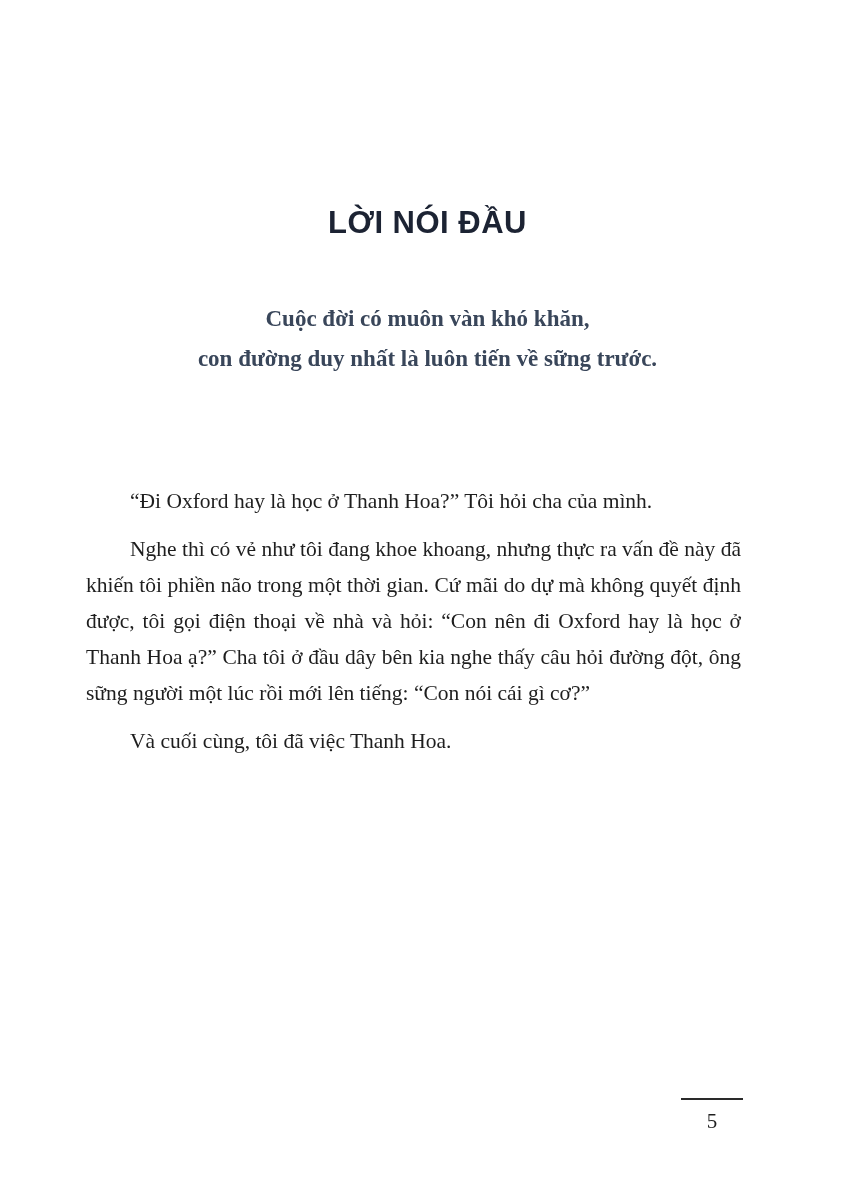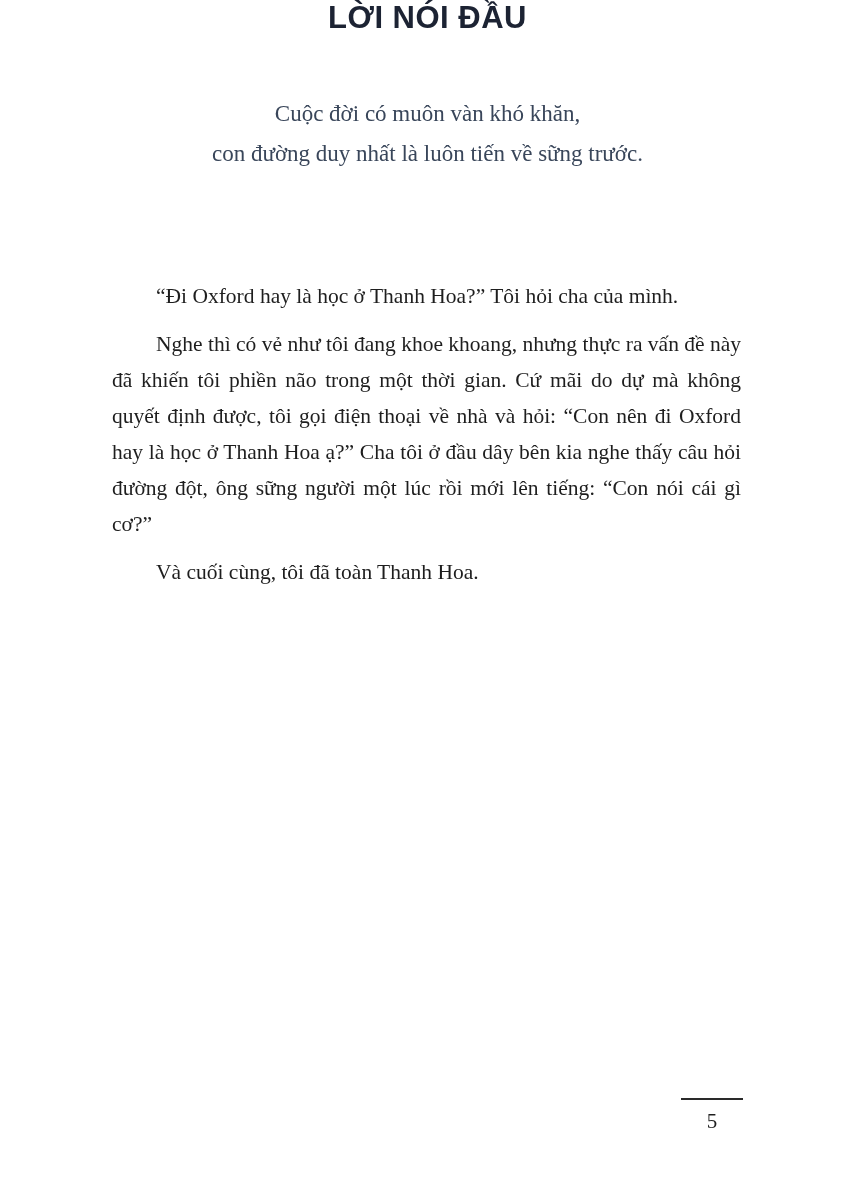--- a/index.html
+++ b/index.html
@@ -8,39 +8,40 @@
     position: relative;
     width: 855px;
     height: 1200px;
     margin: 0 auto;
     background: #ffffff;
     overflow: hidden;
     font-family: "Liberation Serif", serif;
     color: var(--body-color, #1e1e1e);
   }
   .chapter-title {
+    margin-top: 205px;
     text-align: center;
     font-family: "Liberation Sans", sans-serif;
     font-weight: bold;
     font-size: 31px;
     letter-spacing: 0.5px;
     color: var(--title-color, #1c2333);
   }
   .epigraph {
     margin-top: 58px;
     text-align: center;
     font-family: "Liberation Serif", serif;
-    font-weight: normal;
+    font-weight: bold;
     font-size: 23px;
     line-height: 40px;
     color: var(--epigraph-color, #39465a);
   }
   .body-text {
     margin-top: 104px;
-    padding-left: 112px;
+    padding-left: 86px;
     padding-right: 114px;
     font-size: 21.5px;
     line-height: 36px;
     text-align: justify;
   }
   .body-text p {
     text-indent: 44px;
     margin-bottom: 12px;
     text-align: justify;
   }
@@ -65,20 +66,20 @@
   <h1 class="chapter-title">LỜI NÓI ĐẦU</h1>
 
   <div class="epigraph">
     <div>Cuộc đời có muôn vàn khó khăn,</div>
     <div>con đường duy nhất là luôn tiến về sững trước.</div>
   </div>
 
   <div class="body-text">
     <p>“Đi Oxford hay là học ở Thanh Hoa?” Tôi hỏi cha của mình.</p>
     <p>Nghe thì có vẻ như tôi đang khoe khoang, nhưng thực ra vấn đề này đã khiến tôi phiền não trong một thời gian. Cứ mãi do dự mà không quyết định được, tôi gọi điện thoại về nhà và hỏi: “Con nên đi Oxford hay là học ở Thanh Hoa ạ?” Cha tôi ở đầu dây bên kia nghe thấy câu hỏi đường đột, ông sững người một lúc rồi mới lên tiếng: “Con nói cái gì cơ?”</p>
-    <p>Và cuối cùng, tôi đã toàn Thanh Hoa.</p>
+    <p>Và cuối cùng, tôi đã việc Thanh Hoa.</p>
   </div>
 
   <div class="page-footer">
     <span>5</span>
   </div>
 
 </div>
 
 </body></html>

